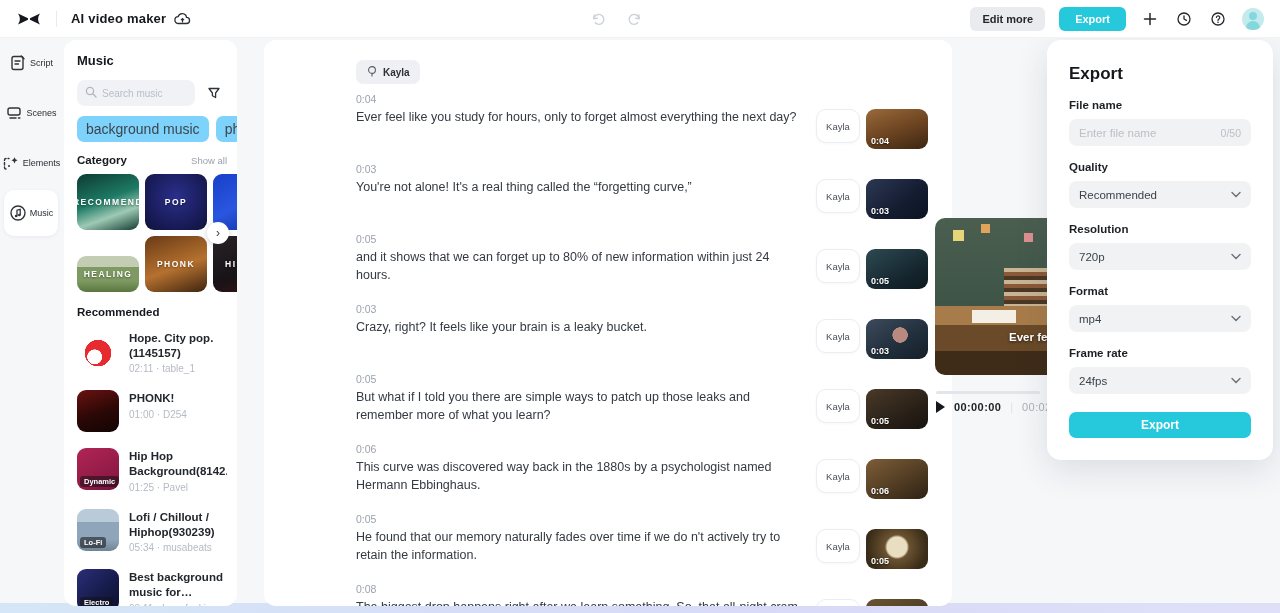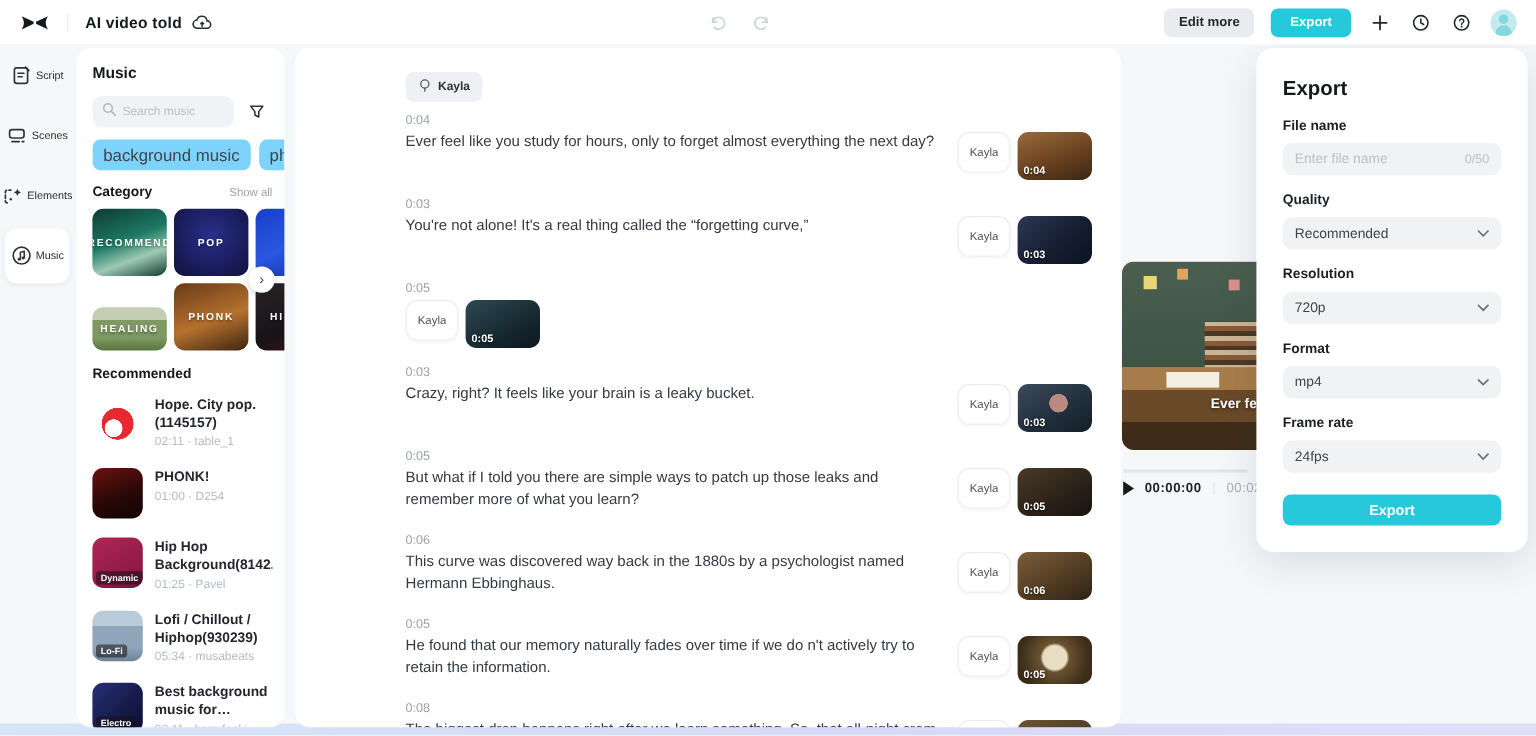--- a/index.html
+++ b/index.html
@@ -50,21 +50,21 @@
 .tiles-nav{position:absolute;right:8px;top:50%;margin-top:-11px;width:22px;height:22px;border-radius:50%;background:#fff;border:none;box-shadow:0 1px 6px rgba(30,40,60,.22);color:#3a4048;font-size:12px;cursor:pointer;display:flex;align-items:center;justify-content:center;padding-bottom:1px}
 .rec-title{font-size:11.5px;font-weight:bold;color:#15181c;margin:14px 0 12px}
 .track{display:flex;gap:10px;margin-bottom:16px;margin-right:10px;cursor:pointer}
 .tk-thumb{width:42px;height:42px;border-radius:9px;flex:none;position:relative;overflow:hidden}
 .tk-badge{position:absolute;left:3px;bottom:3px;background:rgba(20,16,20,.55);color:#fff;font-size:7.5px;font-weight:bold;padding:1px 4px;border-radius:3px}
 .tk-info{min-width:0;padding-top:1px}
 .tk-title{font-size:11.5px;font-weight:bold;color:#23272d;line-height:1.28;display:-webkit-box;-webkit-line-clamp:2;-webkit-box-orient:vertical;overflow:hidden}
 .tk-meta{font-size:10px;color:#b5bbc3;margin-top:3px;white-space:nowrap}
 
 
-.transcript{position:absolute;left:246px;top:40px;width:688px;bottom:7px;background:#fff;border-radius:12px;padding:20px 24px 0 92px;overflow:hidden;z-index:2}
+.transcript{position:absolute;left:264px;top:40px;width:688px;bottom:7px;background:#fff;border-radius:12px;padding:20px 24px 0 92px;overflow:hidden;z-index:2}
 .spk-chip{display:inline-flex;align-items:center;gap:5px;background:#eef0f3;border-radius:7px;padding:5px 10px;font-size:10px;font-weight:bold;color:#2c3138;cursor:pointer;margin-bottom:9px}
 .t-row{margin-bottom:14px}
 .t-ts{font-size:10.5px;color:#9ba2ac;margin-bottom:4px}
 .t-line{display:flex;}
 .t-text{flex:1;font-size:12.5px;color:#343a42;line-height:1.4;padding-right:16px;cursor:text}
 .t-chip{flex:none;width:44px;height:34px;background:#fff;border:1px solid #ebedf1;border-radius:10px;display:flex;align-items:center;justify-content:center;font-size:9.5px;color:#4c525a;box-shadow:0 1px 3px rgba(30,40,60,.04);cursor:pointer}
 .t-thumb{flex:none;width:62px;height:40px;border-radius:9px;margin-left:6px;position:relative;overflow:hidden;cursor:pointer}
 .t-dur{position:absolute;left:5px;bottom:3px;color:#fff;font-size:9px;font-weight:bold;text-shadow:0 1px 2px rgba(0,0,0,.6)}
 
 
@@ -106,21 +106,21 @@
 <div class="bottom-glow"></div>
 
 <div class="topbar">
   <div class="logo">
     <svg width="24" height="16" viewBox="0 0 24 16">
         <path d="M1 2.5 L11 7.2 L11 8.8 L1 13.5 C3.5 9.5 3.5 6.5 1 2.5 Z" fill="#15181c"></path>
         <path d="M23 2.5 L13 7.2 L13 8.8 L23 13.5 C20.5 9.5 20.5 6.5 23 2.5 Z" fill="#15181c"></path>
       </svg>
   </div>
   <div class="tb-div"></div>
-  <span class="tb-title">AI video told</span>
+  <span class="tb-title">AI video maker</span>
   <span class="cloud">
     <svg width="17" height="14" viewBox="0 0 17 14">
         <path d="M4.5 11.5 a3.4 3.4 0 0 1 -.4 -6.8 a4.3 4.3 0 0 1 8.4 .7 a2.9 2.9 0 0 1 0 6.1 Z" fill="none" stroke="#2a2f35" stroke-width="1.3"></path>
         <path d="M8.5 10.5 V6.8 M6.9 8.2 L8.5 6.6 L10.1 8.2" fill="none" stroke="#2a2f35" stroke-width="1.2"></path>
       </svg>
   </span>
   <div class="history">
     <span class="hist-btn">
       <svg width="17" height="17" viewBox="0 0 17 17">
           <path d="M4.2 4 L3.8 7.6 L7.4 7.2" fill="none" stroke="#ccd1d8" stroke-width="1.4" stroke-linecap="round"></path>
@@ -330,20 +330,21 @@
       <div class="t-text">You're not alone! It's a real thing called the “forgetting curve,”</div>
       <div class="t-chip">Kayla</div>
       <div class="t-thumb" style="background: linear-gradient(140deg, rgb(44, 56, 84), rgb(20, 28, 48) 60%, rgb(12, 19, 34));">
         <span class="t-dur">0:03</span>
       </div>
     </div>
   </div>
       <div class="t-row">
     <div class="t-ts">0:05</div>
     <div class="t-line">
+      <div class="t-text">and it shows that we can forget up to 80% of new information within just 24 hours.</div>
       <div class="t-chip">Kayla</div>
       <div class="t-thumb" style="background: linear-gradient(150deg, rgb(46, 74, 82), rgb(21, 38, 46) 65%, rgb(13, 24, 30));">
         <span class="t-dur">0:05</span>
       </div>
     </div>
   </div>
       <div class="t-row">
     <div class="t-ts">0:03</div>
     <div class="t-line">
       <div class="t-text">Crazy, right? It feels like your brain is a leaky bucket.</div>

